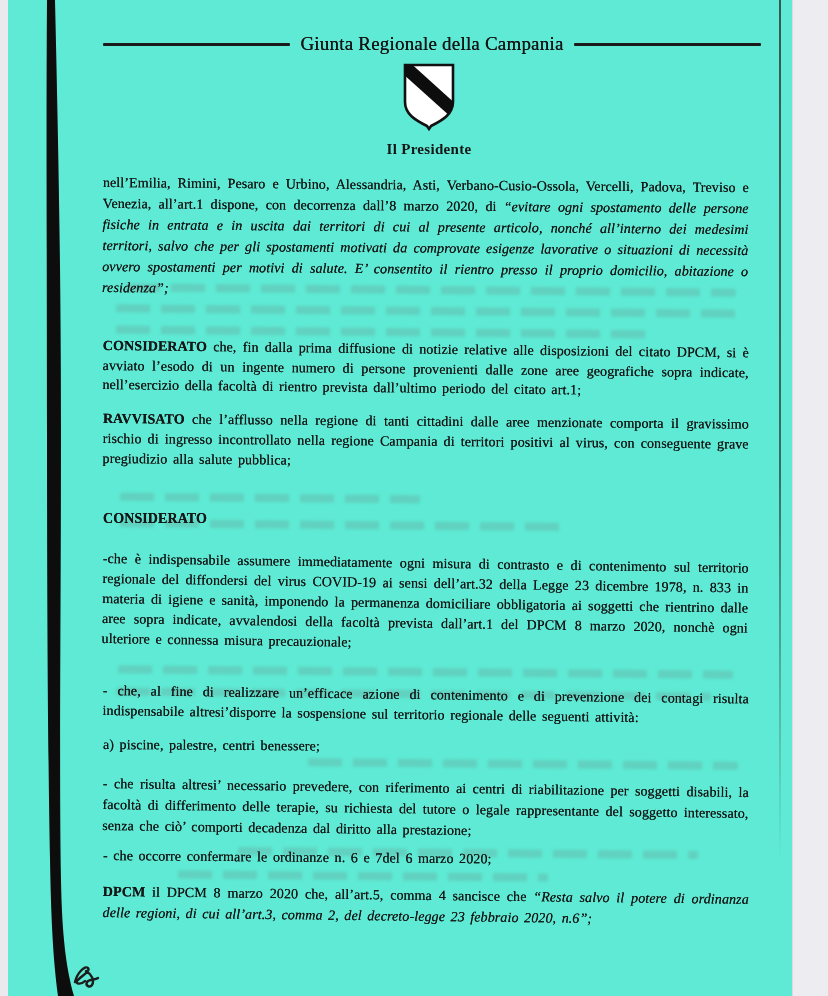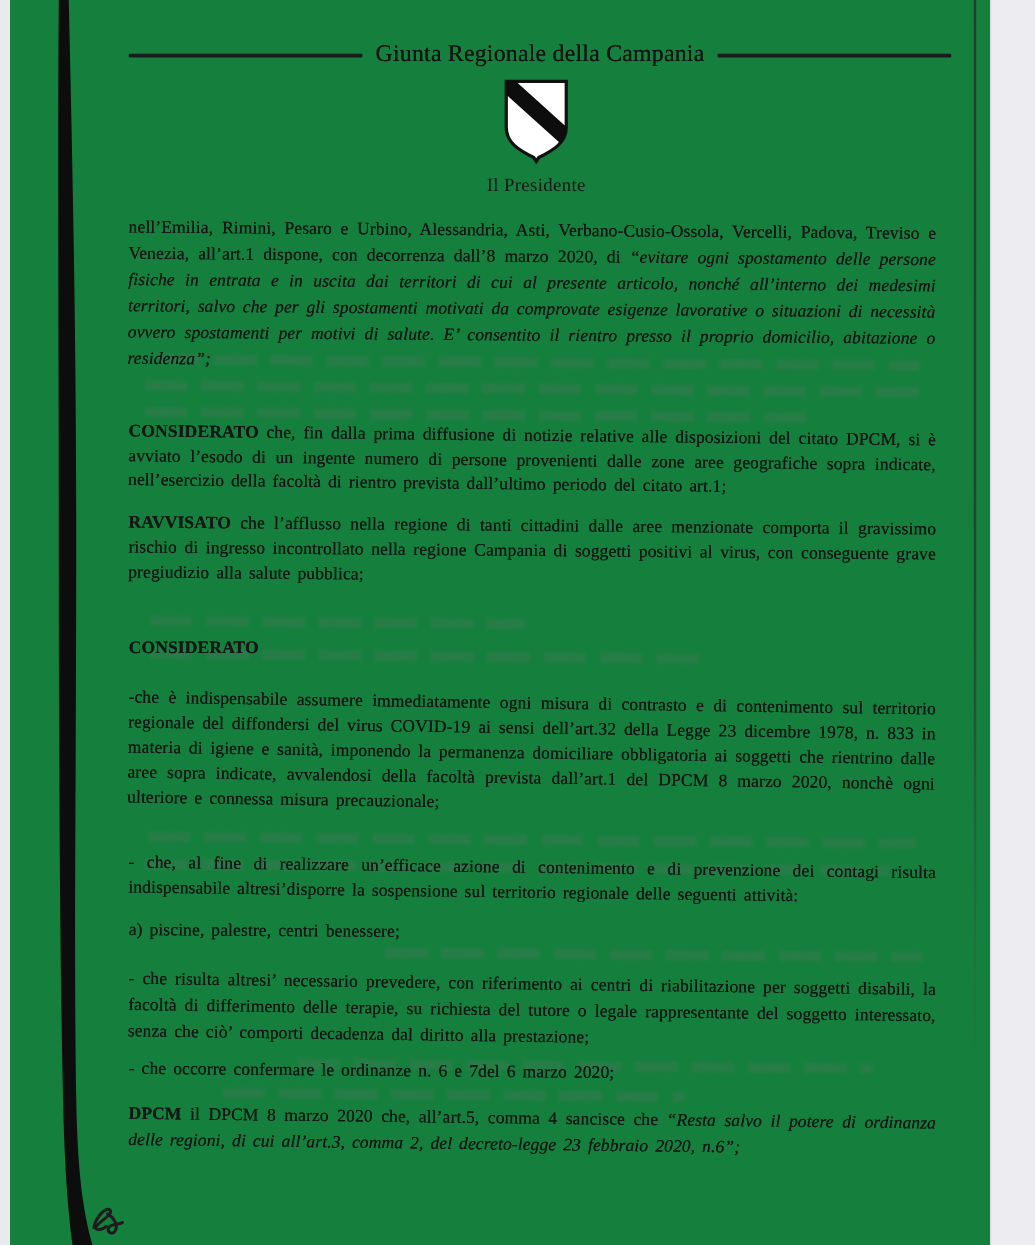--- a/index.html
+++ b/index.html
@@ -7,21 +7,21 @@
     width:828px;height:996px;position:relative;overflow:hidden;
     background:#f4f4f7;
     font-family:"Liberation Serif","DejaVu Serif",serif;
   }
   .scanner-strip-left{
     position:absolute;left:0;top:0;width:8px;height:996px;
     background:#e9e9ee;border-right:1px solid #dddde3;
   }
   .page{
     position:absolute;left:8px;top:0;width:784px;height:996px;
-    background:#15803d;
+    background:#5eead4;
   }
   .scanner-strip-right{
     position:absolute;left:792px;top:0;width:36px;height:996px;
     background:#ececf1;border-left:1px solid #d9d9df;
   }
   .edge-streak{position:absolute;left:0;top:0;width:90px;height:996px;pointer-events:none;}
   .right-edge-line{
     position:absolute;left:779px;top:0;width:2px;height:860px;
     background:linear-gradient(to bottom, rgba(40,40,40,.75) 0%, rgba(40,40,40,.65) 55%, rgba(60,60,60,.25) 85%, rgba(60,60,60,0) 100%);
   }
@@ -32,21 +32,21 @@
   }
   .header .rule{flex:1;height:3px;background:#1b1b1b;border-radius:1px;}
   .header .title{
     white-space:nowrap;font-size:19px;color:#141414;
     letter-spacing:.2px;text-shadow:0 0 .4px #141414;
   }
   
   .crest{position:absolute;left:392px;top:62px;width:58px;height:76px;}
   .role-title{
     position:absolute;left:341px;top:141px;width:160px;text-align:center;
-    font-weight:400;font-size:15px;color:#161616;letter-spacing:.3px;
+    font-weight:700;font-size:15px;color:#161616;letter-spacing:.3px;
   }
   
   .content{
     position:absolute;left:95px;top:172px;width:646px;
     font-size:14px;color:#161616;text-align:justify;
     word-spacing:.14em;letter-spacing:.1px;
     text-shadow:0 0 .35px rgba(10,10,10,.9);
   }
   .para{margin:0;transform-origin:0 0;}
   .run-normal{font-style:normal;font-weight:400;}
@@ -107,21 +107,21 @@
   <div class="ghost" style="left:112px;top:521px;width:440px;"></div>
   <div class="ghost" style="left:110px;top:668px;width:615px;"></div>
   <div class="ghost" style="left:108px;top:690px;width:595px;"></div>
   <div class="ghost" style="left:300px;top:760px;width:430px;"></div>
   <div class="ghost" style="left:230px;top:849px;width:460px;"></div>
   <div class="ghost" style="left:170px;top:872px;width:370px;"></div>
 
   <div class="content">
     <p class="para p1"><span class="run-normal">nell’Emilia, Rimini, Pesaro e Urbino, Alessandria,  Asti, Verbano-Cusio-Ossola, Vercelli, Padova, Treviso e  Venezia,  all’art.1 dispone, con decorrenza dall’8 marzo 2020,  di </span><span class="run-italic">“evitare ogni spostamento delle persone fisiche  in entrata e in uscita dai territori di cui al presente articolo, nonché all’interno dei medesimi territori, salvo che per gli spostamenti motivati da comprovate esigenze lavorative o situazioni di necessità ovvero spostamenti per motivi di salute. E’ consentito il rientro presso il proprio domicilio, abitazione o residenza”;</span></p>
     <p class="para p2"><span class="run-bold">CONSIDERATO</span><span class="run-normal"> che, fin dalla prima diffusione di notizie relative alle disposizioni del citato DPCM, si  è avviato l’esodo di un ingente numero di persone provenienti dalle zone aree geografiche sopra indicate, nell’esercizio della facoltà di rientro prevista dall’ultimo periodo del citato art.1;</span></p>
-    <p class="para p3"><span class="run-bold">RAVVISATO</span><span class="run-normal"> che l’afflusso nella regione di tanti cittadini dalle aree menzionate  comporta il gravissimo  rischio di ingresso incontrollato nella regione Campania  di soggetti positivi al  virus, con conseguente grave pregiudizio alla salute pubblica;</span></p>
+    <p class="para p3"><span class="run-bold">RAVVISATO</span><span class="run-normal"> che l’afflusso nella regione di tanti cittadini dalle aree menzionate  comporta il gravissimo  rischio di ingresso incontrollato nella regione Campania  di territori positivi al  virus, con conseguente grave pregiudizio alla salute pubblica;</span></p>
     <p class="para p4"><span class="run-bold">CONSIDERATO</span></p>
     <p class="para p5"><span class="run-normal">-che è indispensabile assumere immediatamente ogni misura di contrasto e di contenimento sul territorio regionale del diffondersi del virus COVID-19 ai sensi dell’art.32 della Legge 23 dicembre 1978, n. 833 in materia di igiene e sanità, imponendo la permanenza domiciliare obbligatoria ai soggetti che rientrino  dalle aree sopra  indicate, avvalendosi della facoltà prevista dall’art.1 del DPCM 8 marzo 2020, nonchè ogni ulteriore e connessa misura precauzionale;</span></p>
     <p class="para p6"><span class="run-normal">- che, al fine di realizzare un’efficace azione di contenimento e di prevenzione dei contagi risulta indispensabile altresi’disporre la sospensione sul territorio regionale delle  seguenti attività:</span></p>
     <p class="para p7"><span class="run-normal">a) piscine, palestre, centri benessere;</span></p>
     <p class="para p8"><span class="run-normal">- che risulta altresi’ necessario prevedere, con riferimento ai centri di riabilitazione per soggetti disabili, la facoltà di differimento delle terapie, su richiesta del tutore o legale rappresentante del soggetto interessato, senza che ciò’ comporti decadenza dal diritto alla prestazione;</span></p>
     <p class="para p9"><span class="run-normal">- che occorre confermare le ordinanze n. 6 e 7del 6 marzo 2020;</span></p>
     <p class="para p10"><span class="run-bold">DPCM</span><span class="run-normal"> il DPCM 8 marzo 2020 che, all’art.5, comma 4 sancisce che </span><span class="run-italic">“Resta salvo il potere di ordinanza delle regioni, di cui all’art.3, comma 2, del decreto-legge 23 febbraio 2020, n.6”;</span></p>
   </div>
 
   <div class="mark">

